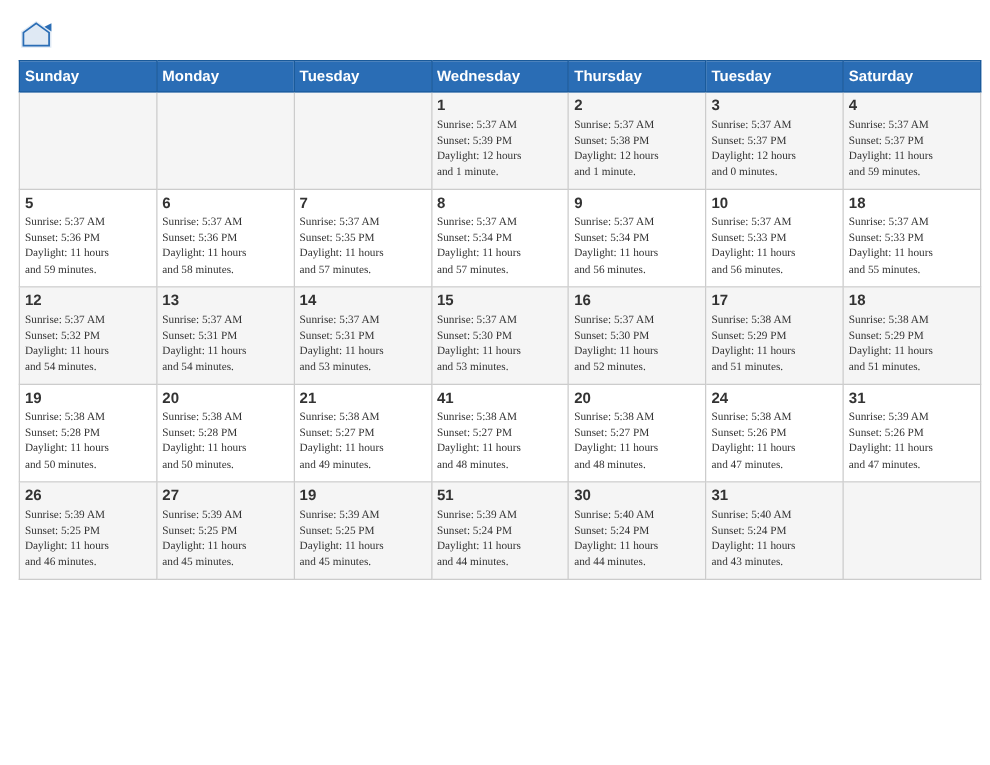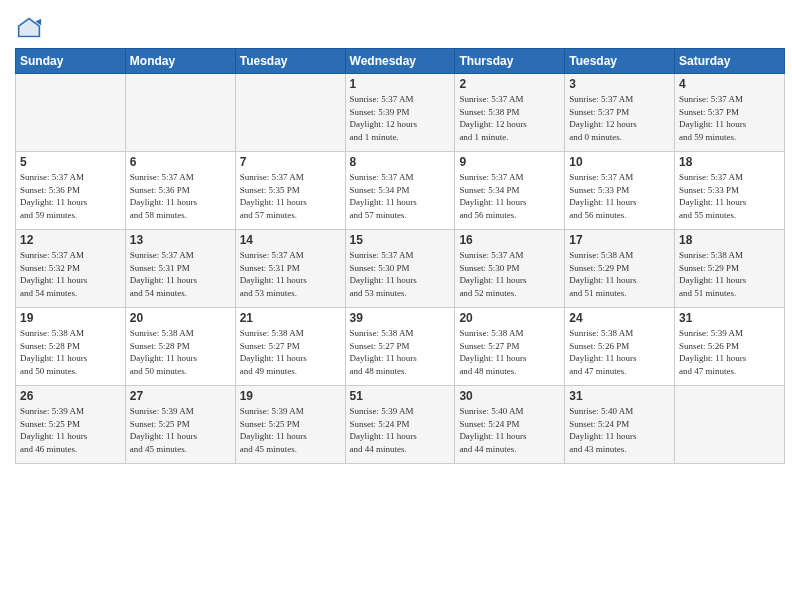--- a/index.html
+++ b/index.html
@@ -286,21 +286,21 @@
 and 50 minutes.</div>
           </td>
           <td>
             <span class="day-number">21</span>
             <div class="day-info" style="white-space: pre-line;">Sunrise: 5:38 AM
 Sunset: 5:27 PM
 Daylight: 11 hours
 and 49 minutes.</div>
           </td>
           <td>
-            <span class="day-number">39</span>
+            <span class="day-number">41</span>
             <div class="day-info" style="white-space: pre-line;">Sunrise: 5:38 AM
 Sunset: 5:27 PM
 Daylight: 11 hours
 and 48 minutes.</div>
           </td>
           <td>
             <span class="day-number">20</span>
             <div class="day-info" style="white-space: pre-line;">Sunrise: 5:38 AM
 Sunset: 5:27 PM
 Daylight: 11 hours

